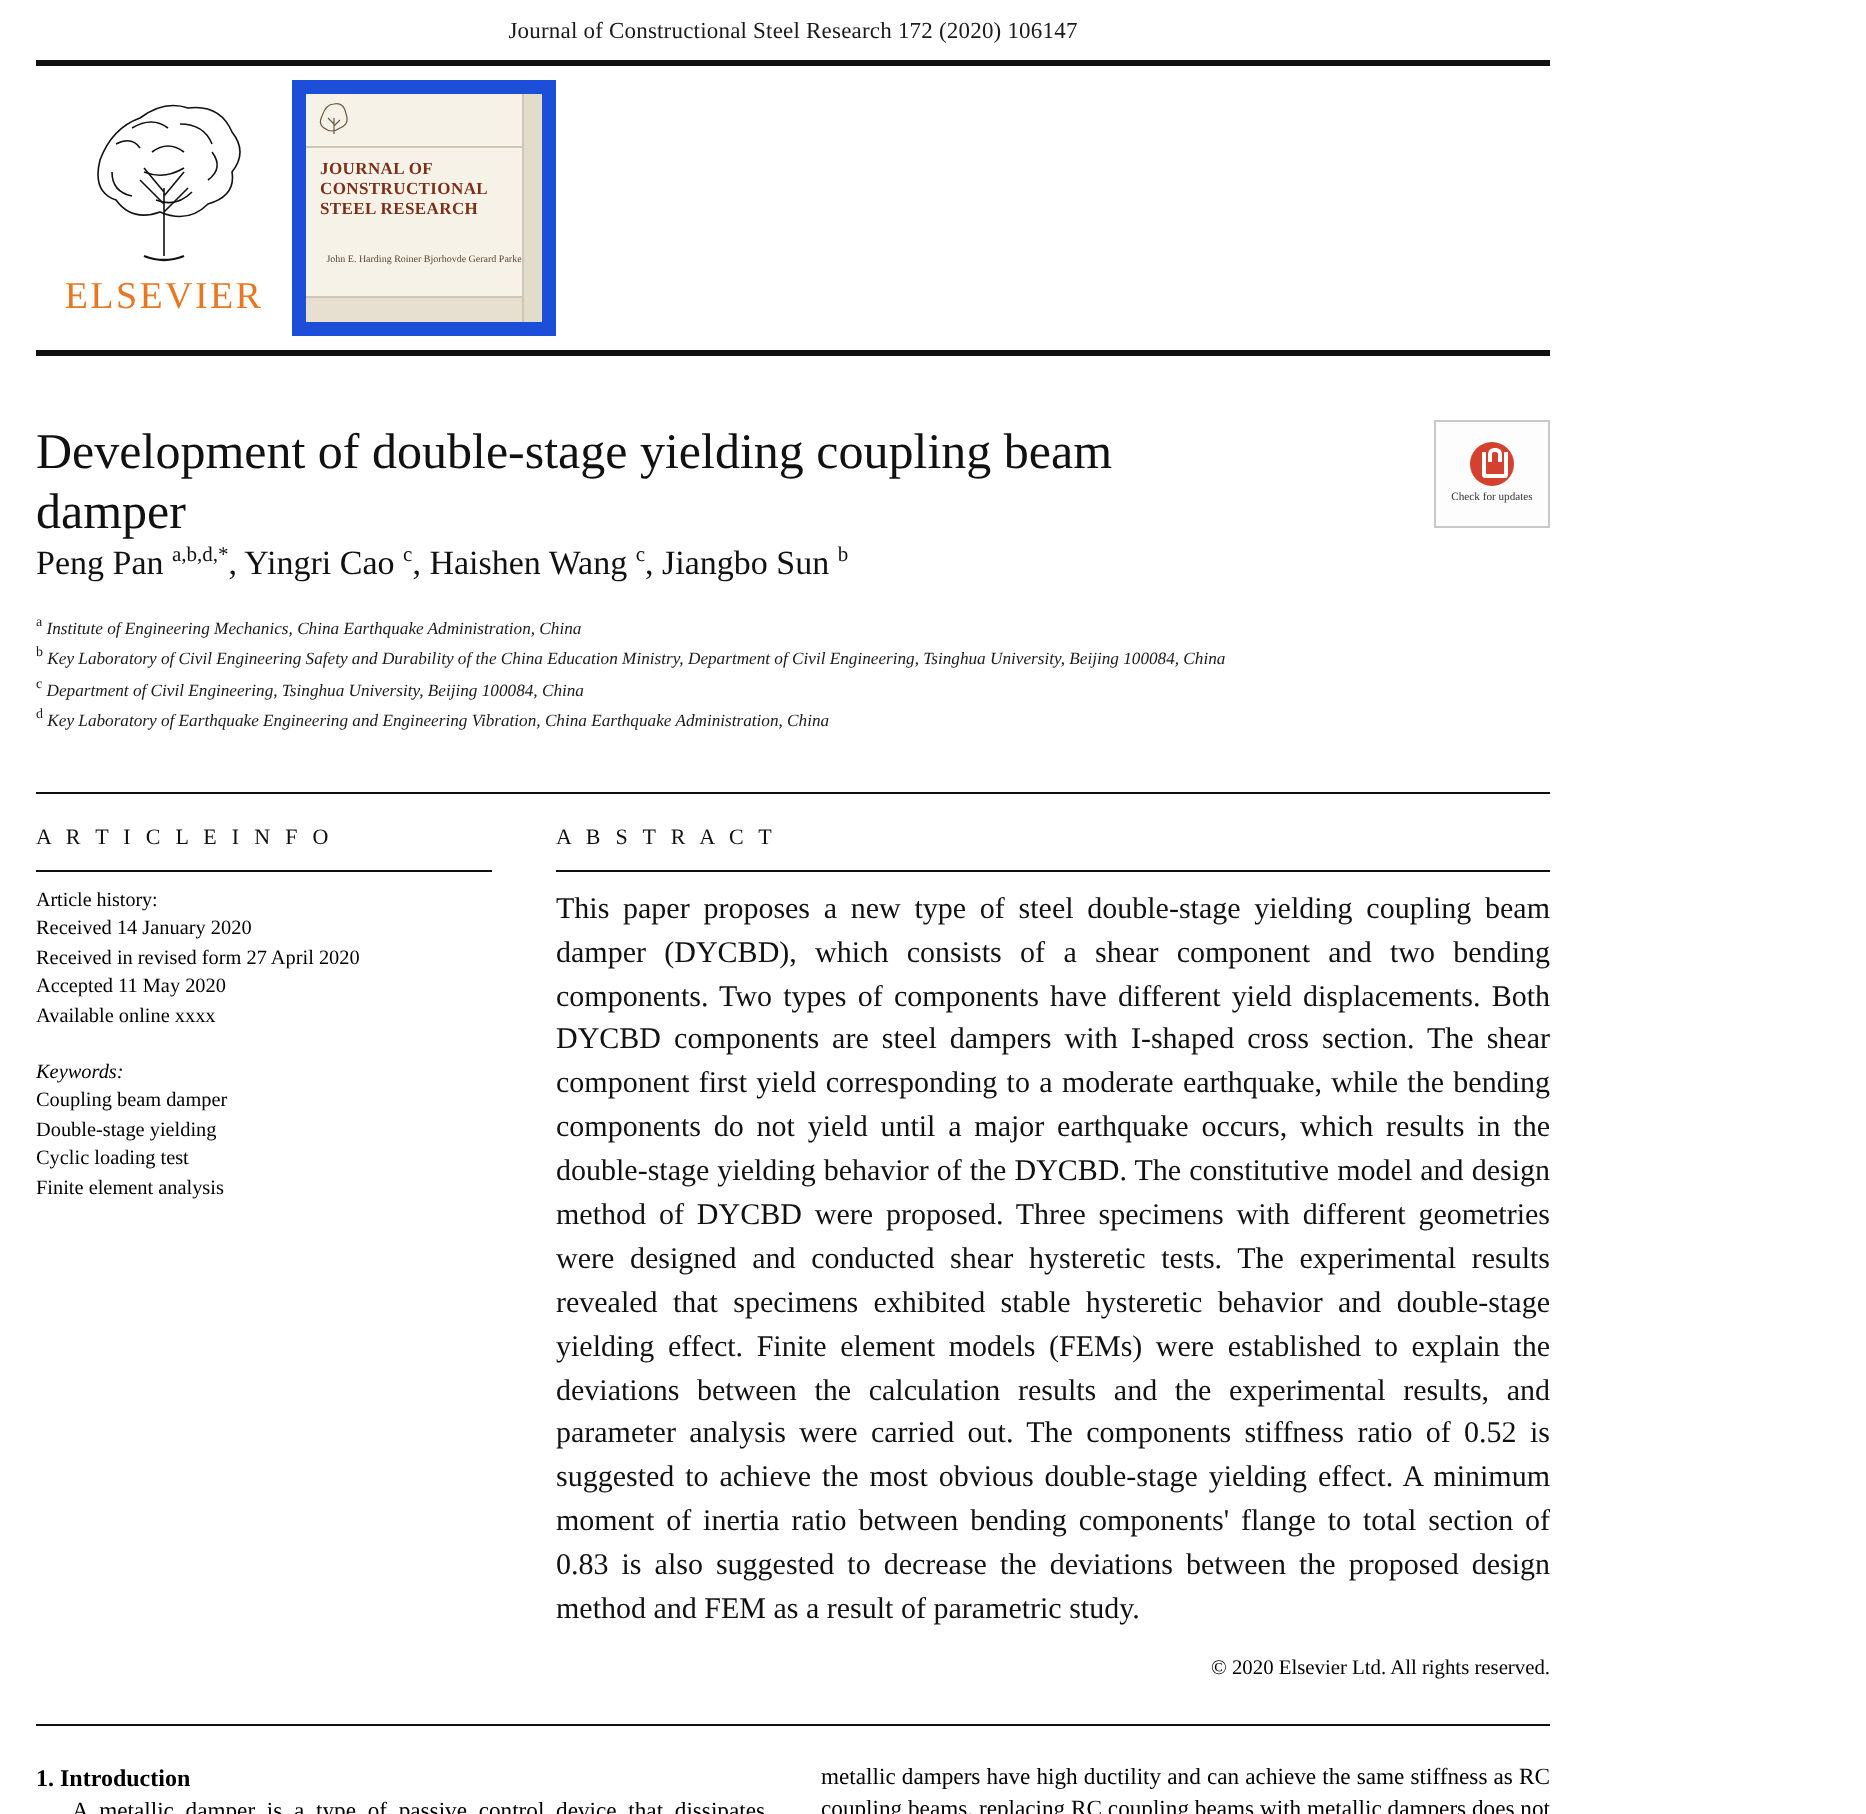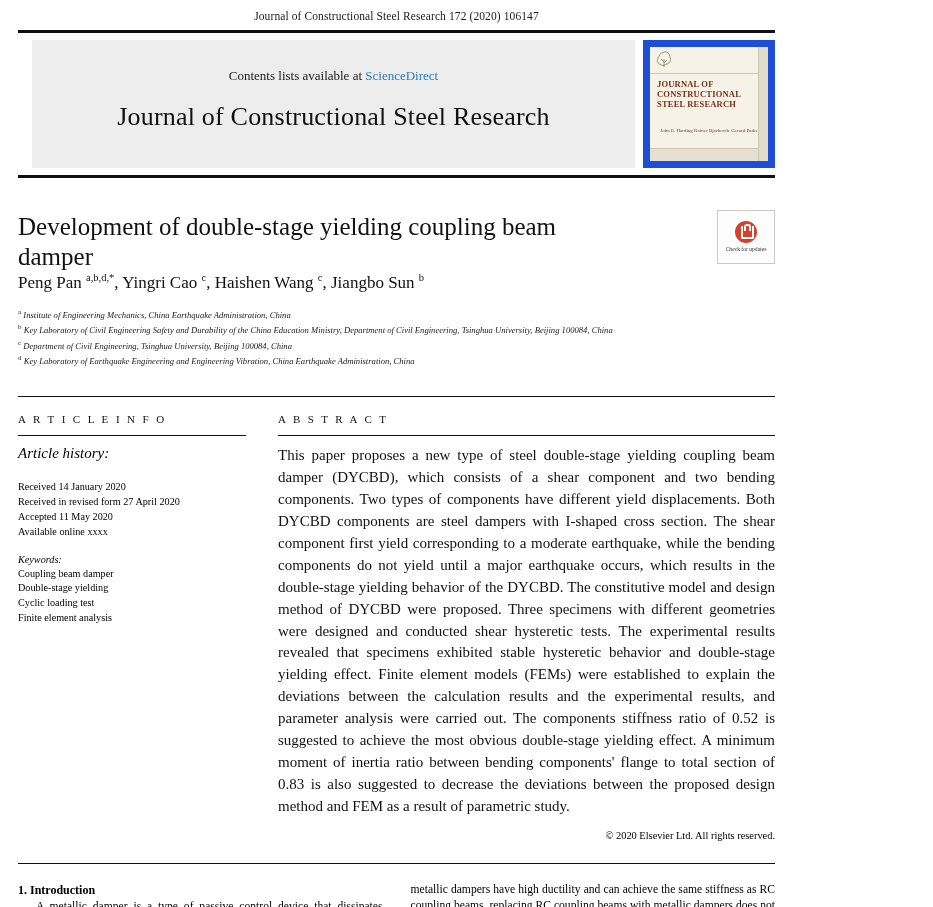--- a/index.html
+++ b/index.html
@@ -243,23 +243,22 @@
     font-size: 11px;
     letter-spacing: 2.4px;
     color: #111;
     font-family: "Liberation Serif", serif;
   }
   .thin-rule {
     border-top: 1px solid #111;
     margin: 10px 0 9px 0;
   }
   .hist-title {
-    font-style: italic;
-    font-size: 15px;
-    margin-bottom: 18px;
+    font-size: 10px;
+    margin-bottom: 2px;
   }
   .hist-line {
     font-size: 10.2px;
     line-height: 1.45;
   }
   .kw-title {
     font-style: italic;
     font-size: 10.2px;
     margin-top: 14px;
     margin-bottom: 2px;
@@ -309,27 +308,33 @@
 </style>
 </head>
 <body>
 
 <div class="page">
 
   <div class="running-head">Journal of Constructional Steel Research 172 (2020) 106147</div>
 
   <div class="masthead">
 
-
-    <div class="journal-banner">
-      <div class="contents-line">
-        <span>Contents lists available at </span><a href="#">ScienceDirect</a>
-      </div>
-      <div class="journal-title-big">Journal of Constructional Steel Research</div>
-    </div>
+    <div class="elsevier-logo">
+      <svg class="tree-svg" width="92" height="86" viewBox="0 0 92 86">
+        <g stroke="#111" stroke-width="0.8" fill="none">
+          <ellipse cx="46" cy="30" rx="33" ry="24" fill="#fff" stroke="none"></ellipse>
+          <path d="M46 78 L46 44 M46 52 L34 40 M46 56 L58 44 M46 46 L36 34 M46 48 L56 36"></path>
+          <path d="M14 30 q6 -16 20 -21 q12 -9 24 -5 q16 -2 22 12 q8 10 0 20 q2 12 -12 16 q-10 10 -24 4 q-14 5 -22 -6 q-12 -4 -8 -20 Z"></path>
+          <path d="M22 22 q8 -4 12 2 M30 14 q10 -6 18 0 M54 12 q12 0 16 10 M70 26 q6 8 -2 14 M60 46 q-8 8 -18 4 M30 48 q-10 -2 -10 -12 M40 26 q8 -6 16 0 M36 36 q10 4 20 -2"></path>
+          <path d="M36 78 q10 4 20 0" stroke-width="1.2"></path>
+        </g>
+      </svg>
+      <div class="elsevier-word">ELSEVIER</div>
+    </div>
+
 
     <div class="cover-thumb">
       <div class="cover-top-bar">
         <svg class="cover-mini-tree" viewBox="0 0 16 18">
           <g stroke="#6b5a3e" stroke-width="0.6" fill="none">
             <path d="M2 7 q2 -6 6 -6 q5 -1 6 5 q2 5 -3 7 q-4 3 -8 0 q-3 -2 -1 -6 Z"></path>
             <path d="M8 16 L8 8 M8 11 L5 8 M8 12 L11 9"></path>
           </g>
         </svg>
       </div>

